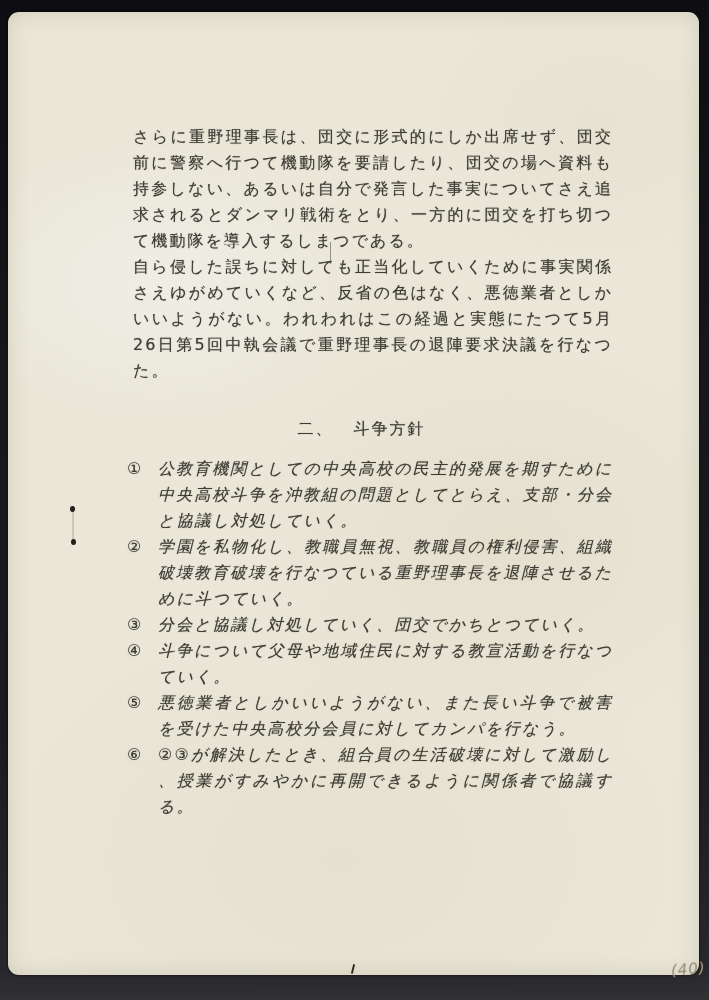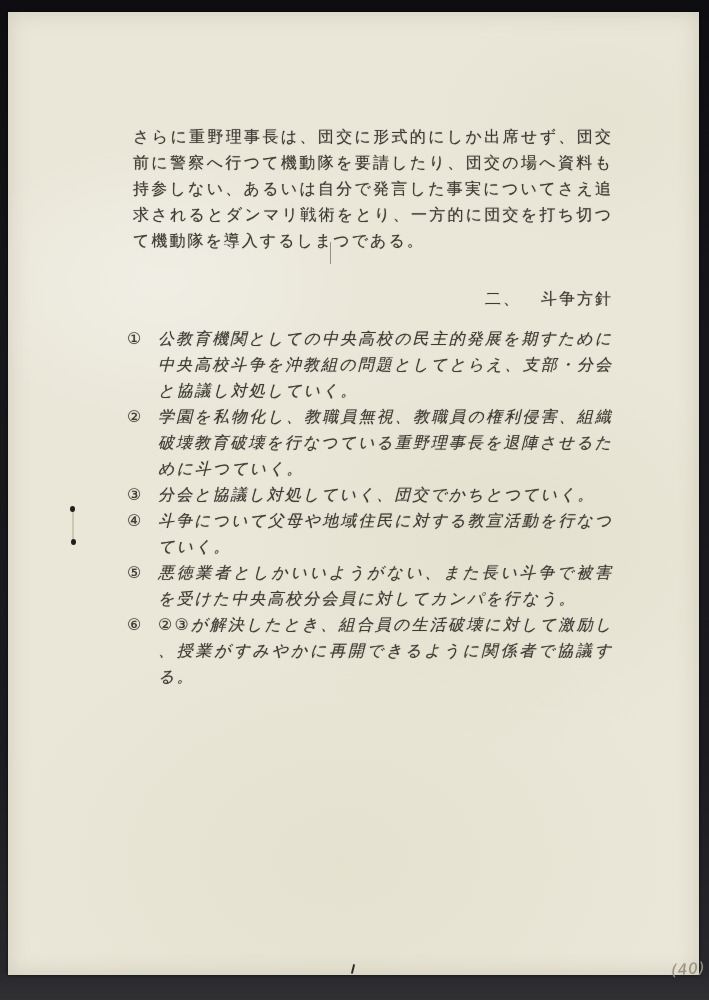--- a/index.html
+++ b/index.html
@@ -17,39 +17,40 @@
     position: absolute;
     left: 8px; top: 12px;
     width: 691px; height: 963px;
     background-color: #eae7d9;
     background-image:
       radial-gradient(ellipse 320px 220px at 22% 28%, rgba(255,255,255,0.30), transparent 65%),
       radial-gradient(ellipse 420px 320px at 72% 55%, rgba(214,206,178,0.28), transparent 65%),
       radial-gradient(ellipse 520px 380px at 48% 88%, rgba(219,212,186,0.30), transparent 70%),
       radial-gradient(ellipse 260px 200px at 85% 12%, rgba(223,217,196,0.30), transparent 70%);
     box-shadow: inset 0 0 22px rgba(110,100,70,0.20), 0 0 3px rgba(0,0,0,0.65);
+    border-radius: 11px;
   }
   .content {
     position: absolute;
     left: 125px; top: 112px;
     width: 480px;
     color: #3e3c35;
     font-size: 16px;
     line-height: 26px;
     letter-spacing: 2px;
     text-align: justify;
     line-break: anywhere;
     word-break: break-all;
     text-shadow: 0 0 1px rgba(62,60,53,0.55);
   }
   .para { margin: 0; }
   .heading {
     margin: 32px 0 14px -23px;
     white-space: nowrap;
-    text-align: right;
+    text-align: center;
   }
   .heading .sec-num { margin-right: 20px; }
   .items { margin: 0; }
   .item {
     display: flex;
     margin-left: -6px;
     align-items: flex-start;
   }
   .item .num {
     flex: 0 0 31px;
@@ -102,20 +103,21 @@
   }
 </style>
 </head>
 <body>
 
 <div class="paper">
 
   <div class="content">
 
     <p class="para">さらに重野理事長は、団交に形式的にしか出席せず、団交前に警察へ行つて機動隊を要請したり、団交の場へ資料も持参しない、あるいは自分で発言した事実についてさえ追求されるとダンマリ戦術をとり、一方的に団交を打ち切つて機動隊を導入するしまつである。</p>
+    <p class="para">自ら侵した誤ちに対しても正当化していくために事実関係さえゆがめていくなど、反省の色はなく、悪徳業者としかいいようがない。われわれはこの経過と実態にたつて5月26日第5回中執会議で重野理事長の退陣要求決議を行なつた。</p>
 
     <div class="heading">
       <span class="sec-num">二、</span><span>斗争方針</span>
     </div>
 
     <div class="items">
 
       <div class="item">
         <span class="num">①</span>
         <span class="txt">公教育機関としての中央高校の民主的発展を期すために中央高校斗争を沖教組の問題としてとらえ、支部・分会と協議し対処していく。</span>

